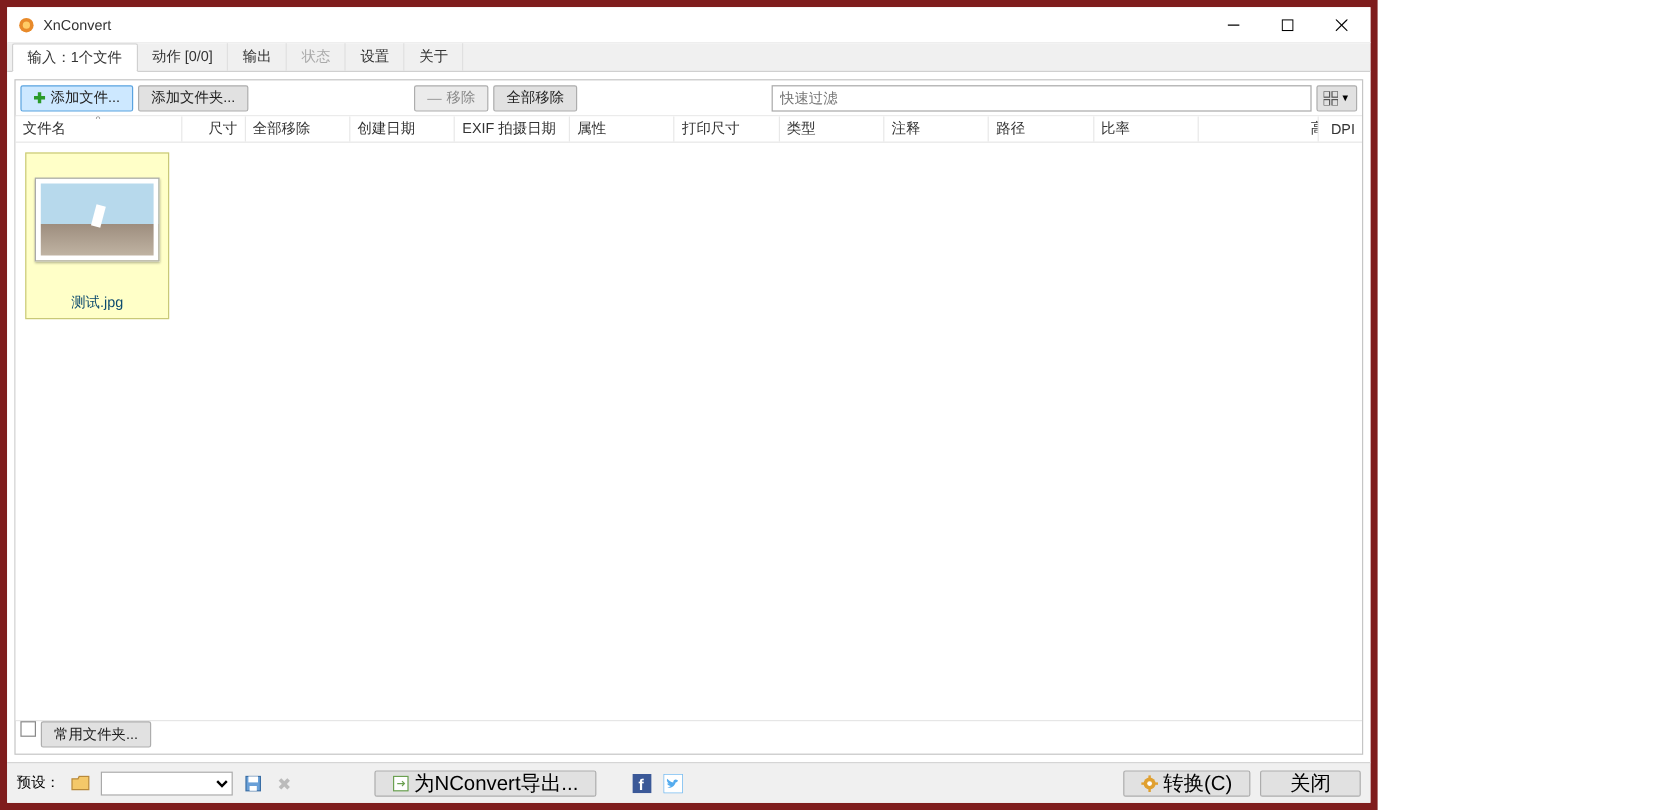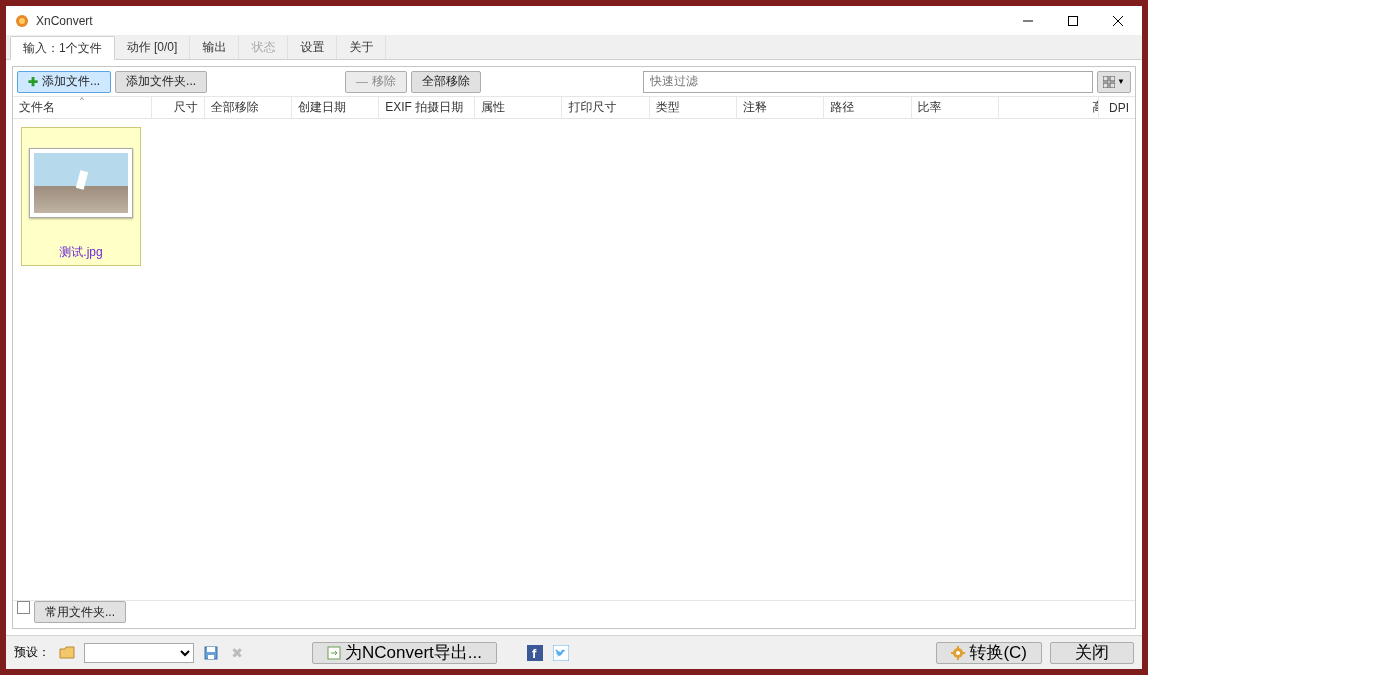--- a/index.html
+++ b/index.html
@@ -107,21 +107,21 @@
       border-color: #5aa3e0;
     }
     .btn.disabled { color: #888; background: #ebebeb; }
     .spacer { flex: 1; }
     .filter-input {
       width: 450px;
       height: 22px;
       border: 1px solid #a9a9a9;
       padding: 0 6px;
       font-size: 12px;
-      font-family: Liberation Serif, serif;
+      font-family: Liberation Sans, sans-serif;
     }
     .view-btn {
       height: 22px;
       width: 34px;
       border: 1px solid #adadad;
       background: #e1e1e1;
       display: flex;
       align-items: center;
       justify-content: center;
       gap: 2px;
@@ -184,21 +184,21 @@
       position: absolute;
       left: 48px; top: 22px;
       width: 8px; height: 18px;
       background: #fff;
       transform: rotate(15deg);
     }
     .thumb-label {
       margin-top: 26px;
       margin-bottom: 4px;
       font-size: 12px;
-      color: #6d28d9;
+      color: #0c4a6e;
     }
 
     .bottom-row {
       height: 28px;
       display: flex;
       align-items: flex-start;
       padding: 0 4px;
       border-top: 1px solid #e6e6e6;
       gap: 4px;
     }

